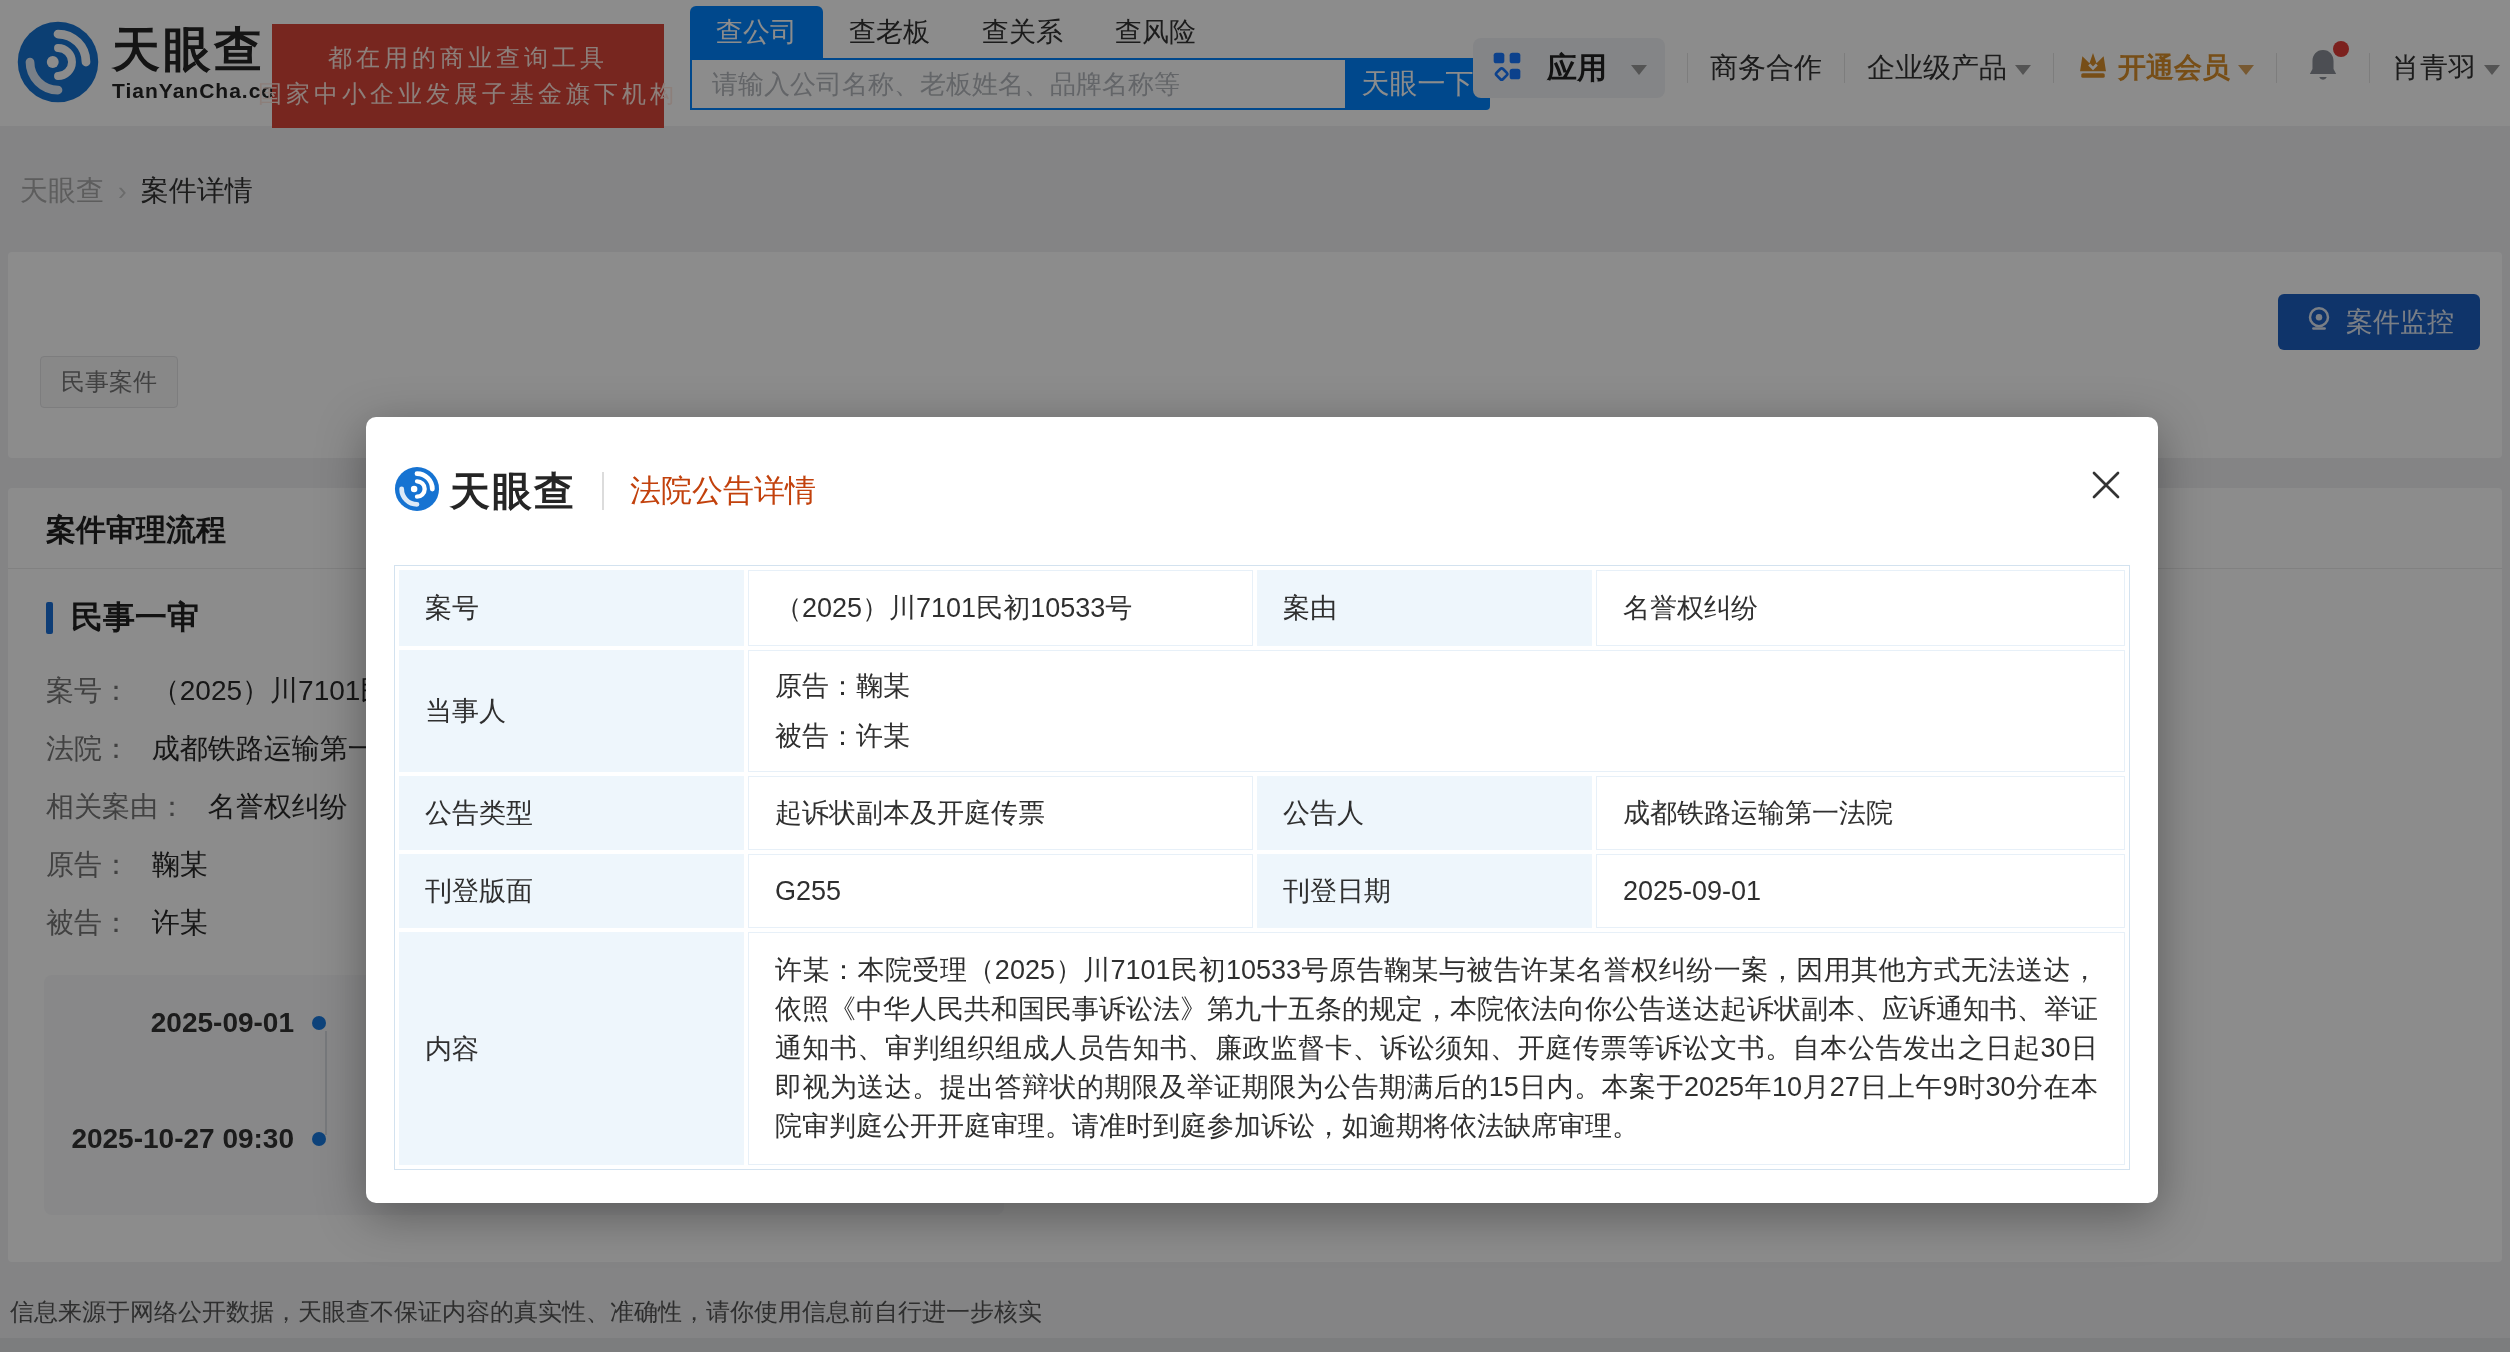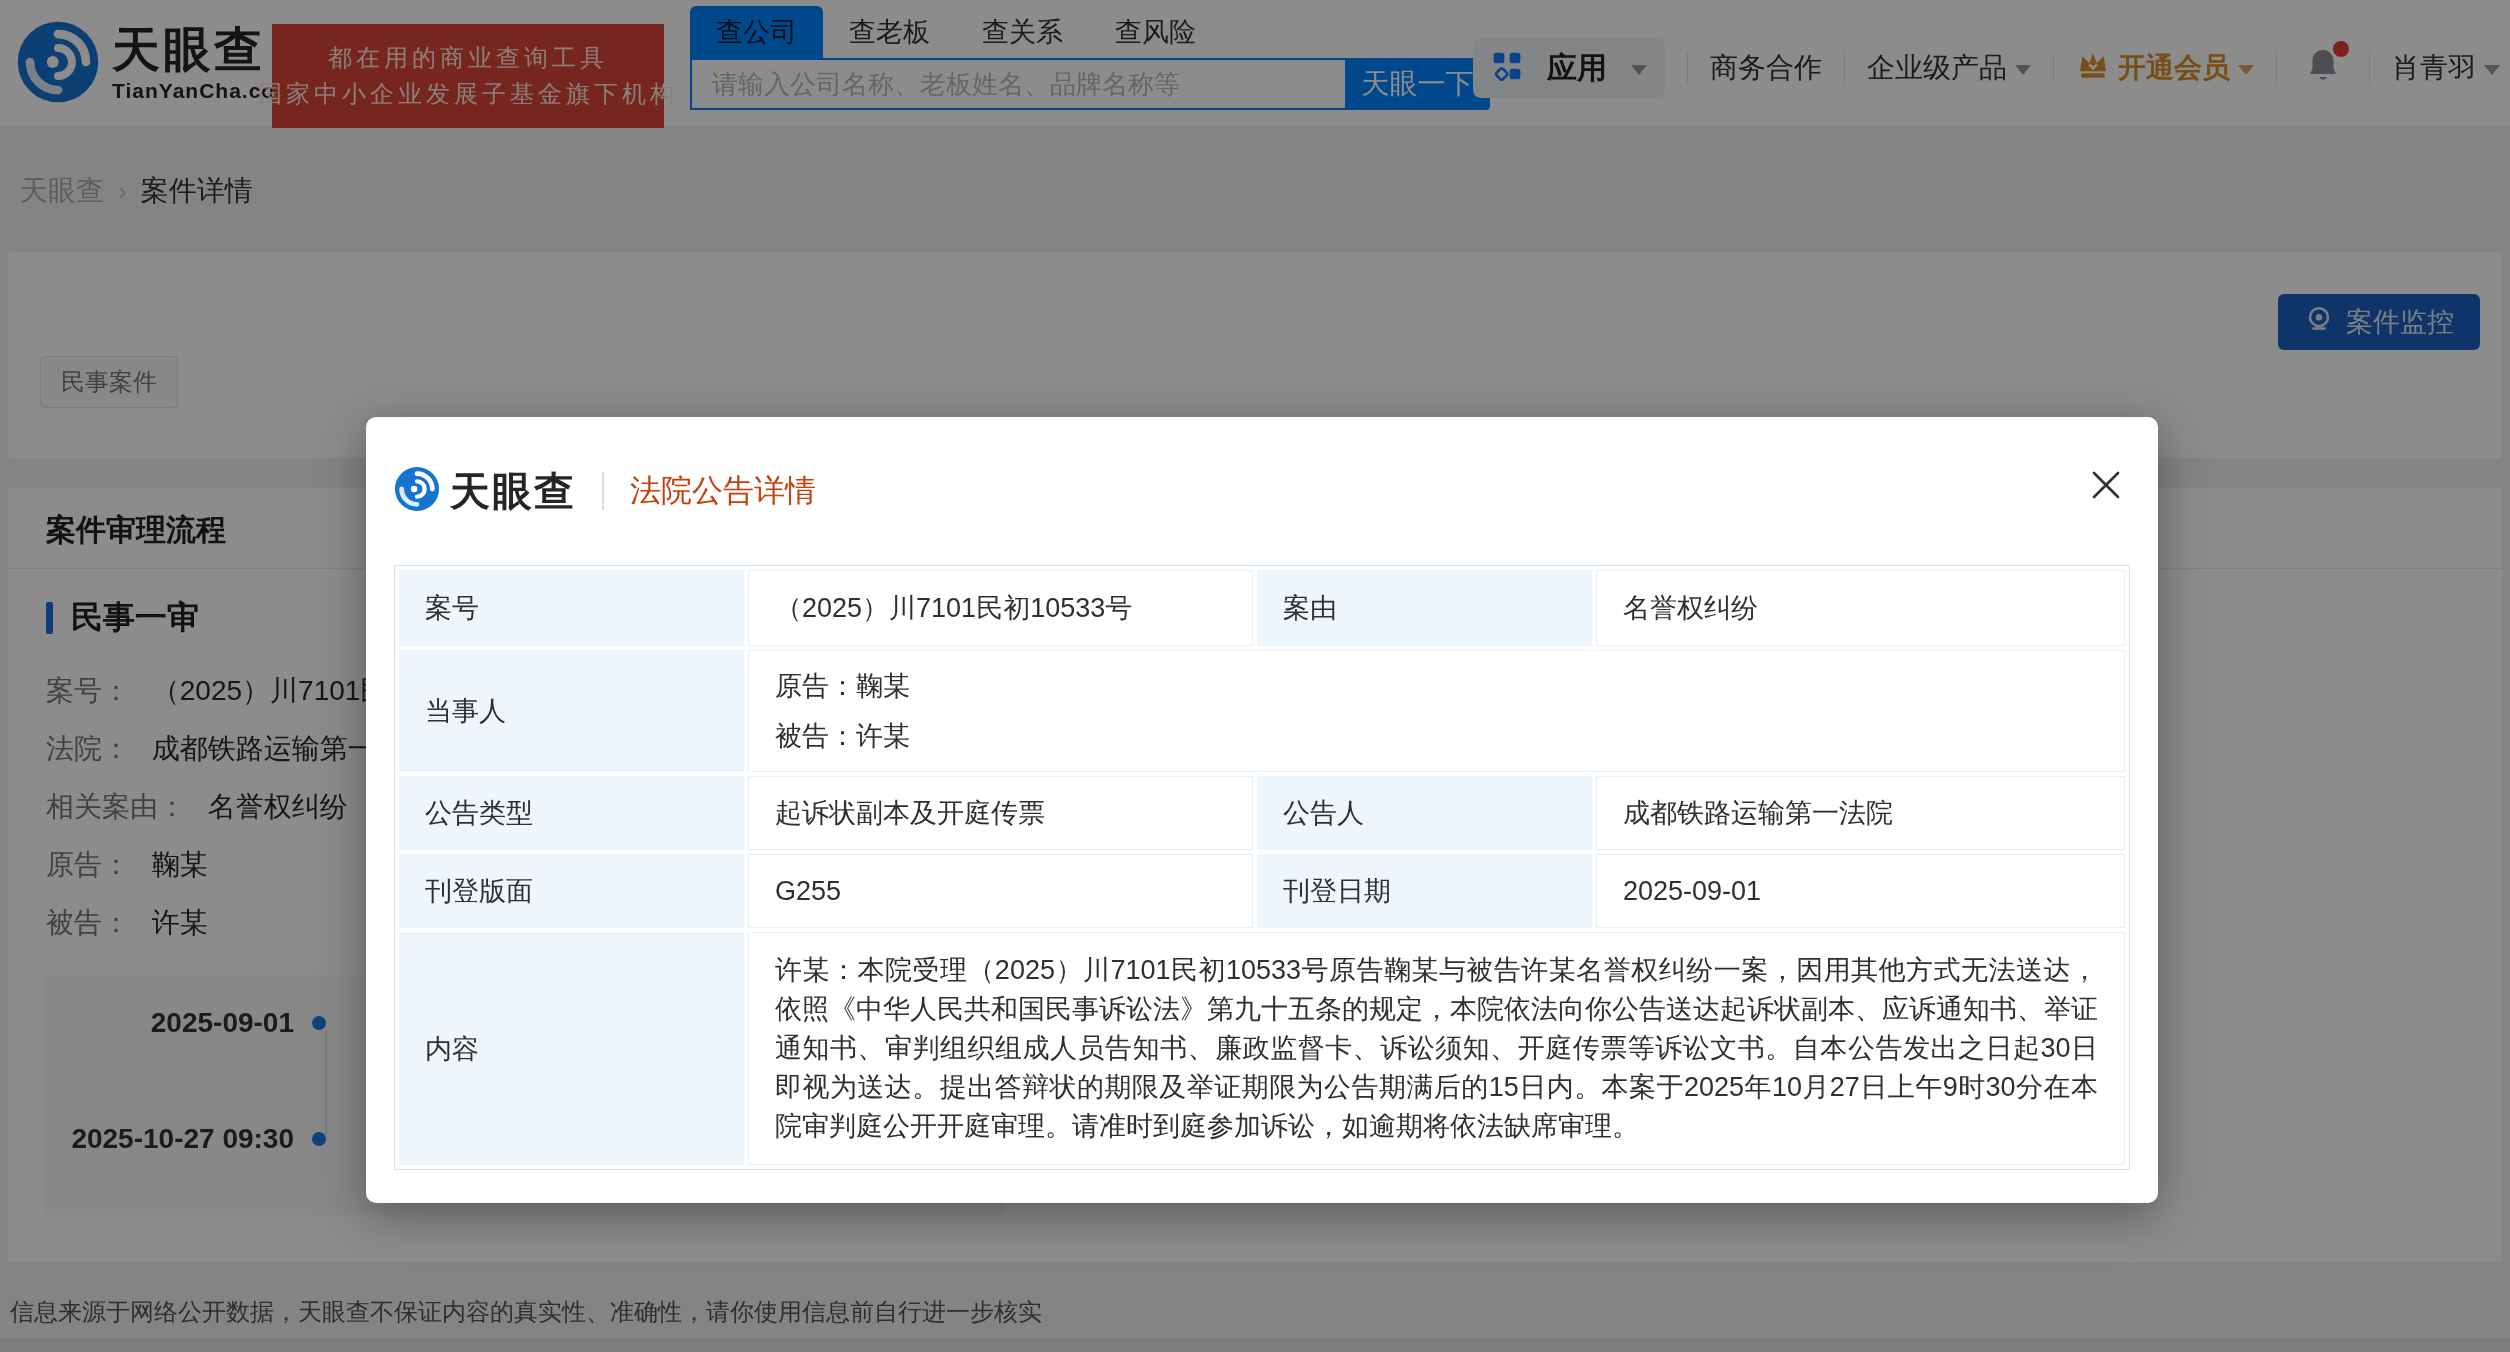--- a/index.html
+++ b/index.html
@@ -13,21 +13,21 @@
   .logo { position:absolute; left:16px; top:20px; display:flex; align-items:center; cursor:pointer; }
   .logo-text { margin-left:12px; }
   .logo-brand { font-size:48px; font-weight:bold; color:#252525; letter-spacing:3px; line-height:50px; }
   .logo-domain { font-size:21px; font-weight:bold; color:#252525; letter-spacing:1px; margin-top:4px; }
   .promo { position:absolute; left:272px; top:24px; width:392px; height:104px; background:#d9453a;
            display:flex; flex-direction:column; justify-content:center; align-items:center; }
   .promo div { color:#ffe7df; font-size:24px; line-height:36px; letter-spacing:4px; white-space:nowrap; }
   .search-wrap { position:absolute; left:690px; top:14px; }
   .search-tabs { display:flex; height:44px; align-items:flex-end; }
   .search-tab { font-size:27px; color:#333; padding:8px 26px; cursor:pointer; }
-  .search-tab.active { background:#0084ff; color:#0f172a; border-radius:6px 6px 0 0; }
+  .search-tab.active { background:#0084ff; color:#ffffff; border-radius:6px 6px 0 0; }
   .search-row { display:flex; }
   .search-input { width:655px; height:52px; border:2px solid #0084ff; border-right:none; outline:none;
                   font-size:26px; padding:0 20px; color:#333; background:#fff; }
   .search-input::placeholder { color:#b5b8bd; }
   .search-btn { width:145px; height:52px; background:#0084ff; color:#fff; font-size:28px; border:none;
                 cursor:pointer; border-radius:0 4px 4px 0; }
   .nav-right { position:absolute; right:10px; top:38px; height:60px; display:flex; align-items:center; }
   .apps-btn { background:#f1f3f6; border-radius:8px; height:60px; padding:0 18px; display:flex;
               align-items:center; gap:24px; cursor:pointer; }
   .apps-label { font-size:30px; font-weight:bold; color:#222; }

